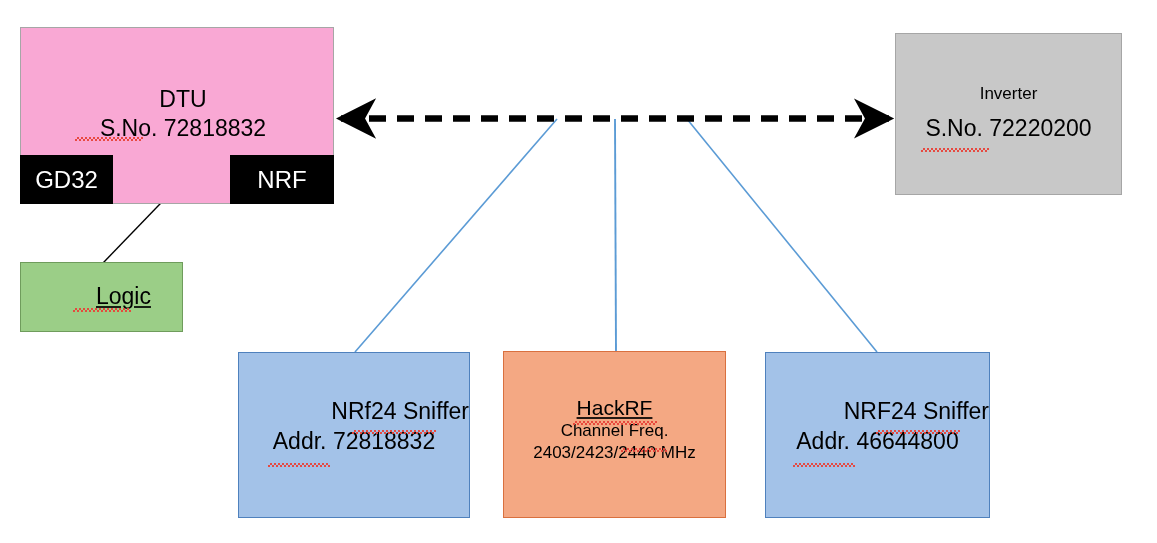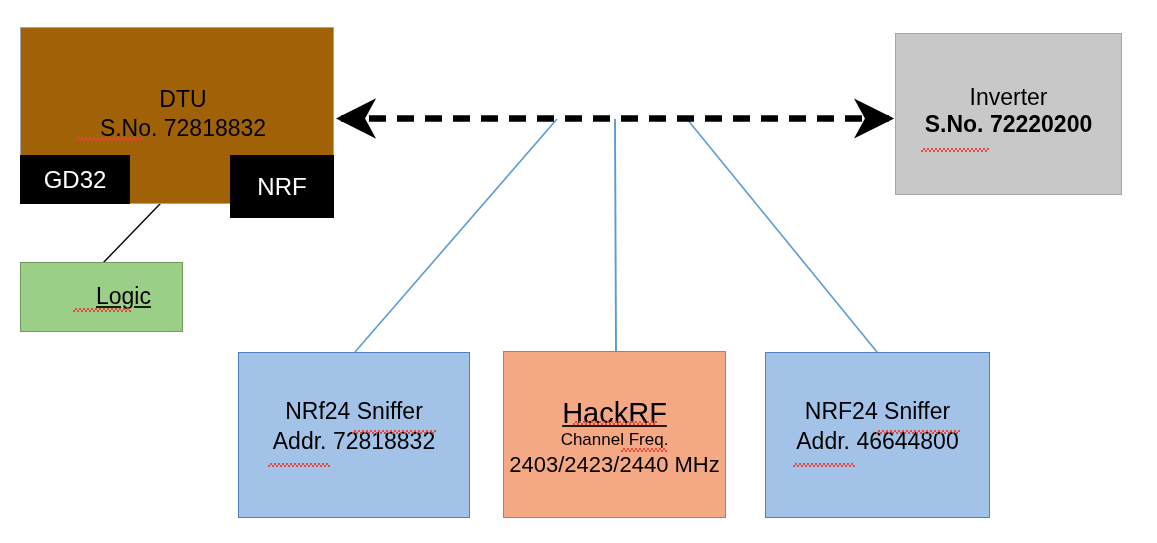--- a/index.html
+++ b/index.html
@@ -38,21 +38,21 @@
     display: block;
     width: 100%;
   }
 
   
   #dtu-node {
     left: 20px;
     top: 27px;
     width: 314px;
     height: 177px;
-    background: #a16207;
+    background: #f9a8d4;
     border: 1px solid #a6a6a6;
     justify-content: flex-start;
     padding-top: 58px;
     padding-left: 12px;
   }
   #dtu-node .line1 { font-size: 23px; }
   #dtu-node .line2 {
     font-size: 23px;
     margin-top: 2px;
   }
@@ -60,49 +60,48 @@
   
   #inverter-node {
     left: 895px;
     top: 33px;
     width: 227px;
     height: 162px;
     background: #c8c8c8;
     border: 1px solid #a6a6a6;
     padding-top: 50px;
   }
-  #inverter-node .line1 { font-size: 23px; }
+  #inverter-node .line1 { font-size: 17px; }
   #inverter-node .line2 {
     font-size: 23px;
-    margin-top: 0;
-    font-weight: bold;
+    margin-top: 11px;
   }
 
   
   .chip {
     position: absolute;
     box-sizing: border-box;
     background: #000000;
     color: #ffffff;
     display: flex;
     align-items: center;
     justify-content: center;
     font-size: 24px;
   }
   #gd32-chip {
     left: 20px;
     top: 155px;
-    width: 110px;
+    width: 93px;
     height: 49px;
   }
   #nrf-chip {
     left: 230px;
     top: 155px;
     width: 104px;
-    height: 63px;
+    height: 49px;
   }
 
   
   #logic-node {
     left: 20px;
     top: 262px;
     width: 163px;
     height: 70px;
     background: #9bce87;
     border: 1px solid #6f9c5c;
@@ -129,47 +128,47 @@
     width: 232px;
     height: 166px;
   }
   #sniffer-right-node {
     left: 765px;
     top: 352px;
     width: 225px;
     height: 166px;
   }
   #sniffer-left-node .line1,
-  #sniffer-right-node .line1 { font-size: 23px; }
+  #sniffer-right-node .line1 { font-size: 23px; text-align: right; }
   #sniffer-left-node .line2,
   #sniffer-right-node .line2 {
     font-size: 23px;
     margin-top: 3px;
   }
 
   #hackrf-node {
     left: 503px;
     top: 351px;
     width: 223px;
     height: 167px;
     background: #f4a883;
     border: 1px solid #d9703f;
     padding-top: 44px;
   }
   #hackrf-node .line1 {
-    font-size: 29px;
+    font-size: 21px;
     text-decoration: underline;
     text-decoration-color: rgba(0,0,0,0.85);
     text-underline-offset: 2px;
   }
   #hackrf-node .line2 {
     font-size: 17px;
   }
   #hackrf-node .line3 {
-    font-size: 22px;
+    font-size: 17px;
     margin-top: 2px;
   }
 
   
   #connectors {
     position: absolute;
     left: 0;
     top: 0;
     width: 1157px;
     height: 543px;

